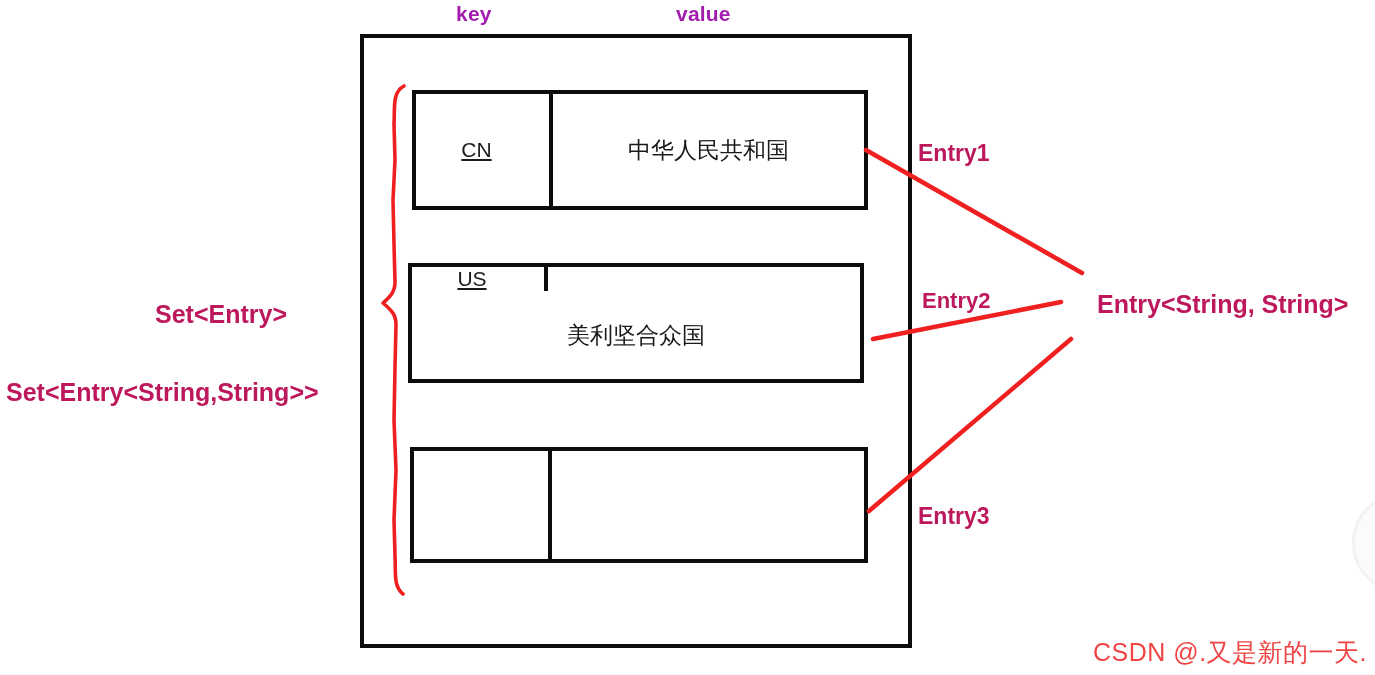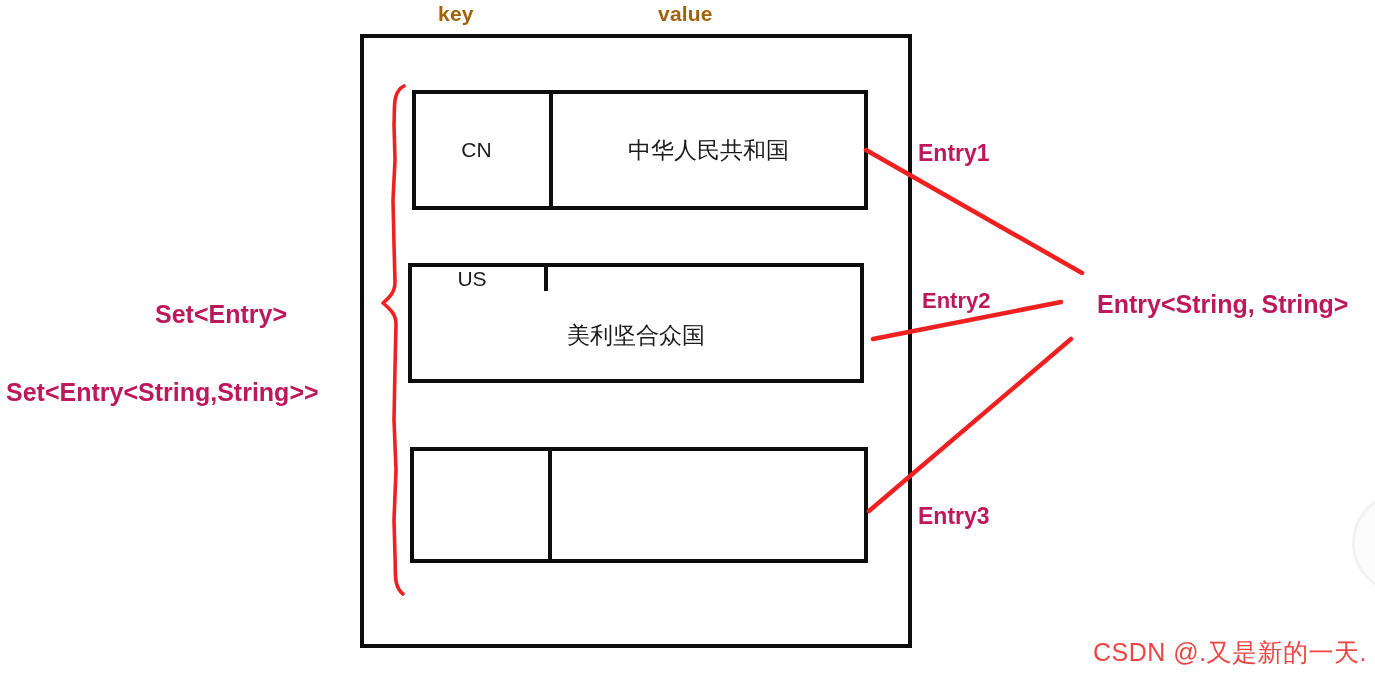--- a/index.html
+++ b/index.html
@@ -20,23 +20,24 @@
     left: 0; top: 0;
     width: 1375px;
     height: 675px;
   }
 
   
   .col-header {
     position: absolute;
     font-size: 21px;
     font-weight: 700;
-    color: #a16207;
+    color: #a21caf;
     letter-spacing: 0.2px;
     white-space: nowrap;
+    margin-left: 18px;
   }
   #hdr-key   { left: 438px; top: 2px; }
   #hdr-value { left: 658px; top: 2px; }
 
   
   #outer-box {
     position: absolute;
     left: 360px;
     top: 34px;
     width: 552px;
@@ -76,20 +77,21 @@
   #entry-row-1 { left: 412px; top: 90px;  width: 456px; height: 120px; }
   #entry-row-1 .cell-key { width: 137px; }
   #entry-row-2 { left: 408px; top: 263px; width: 456px; height: 120px; flex-direction: column; }
   #entry-row-2 .cell-key { width: 136px; }
   #entry-row-3 { left: 410px; top: 447px; width: 458px; height: 116px; }
   #entry-row-3 .cell-key { width: 138px; }
 
   
   .cell-key .key-text {
     transform: translateX(-6px);
+    text-decoration: underline;
   }
 
   
   .ann {
     position: absolute;
     color: #be185d;
     white-space: nowrap;
     font-weight: 600;
   }
   #label-set-entry {

